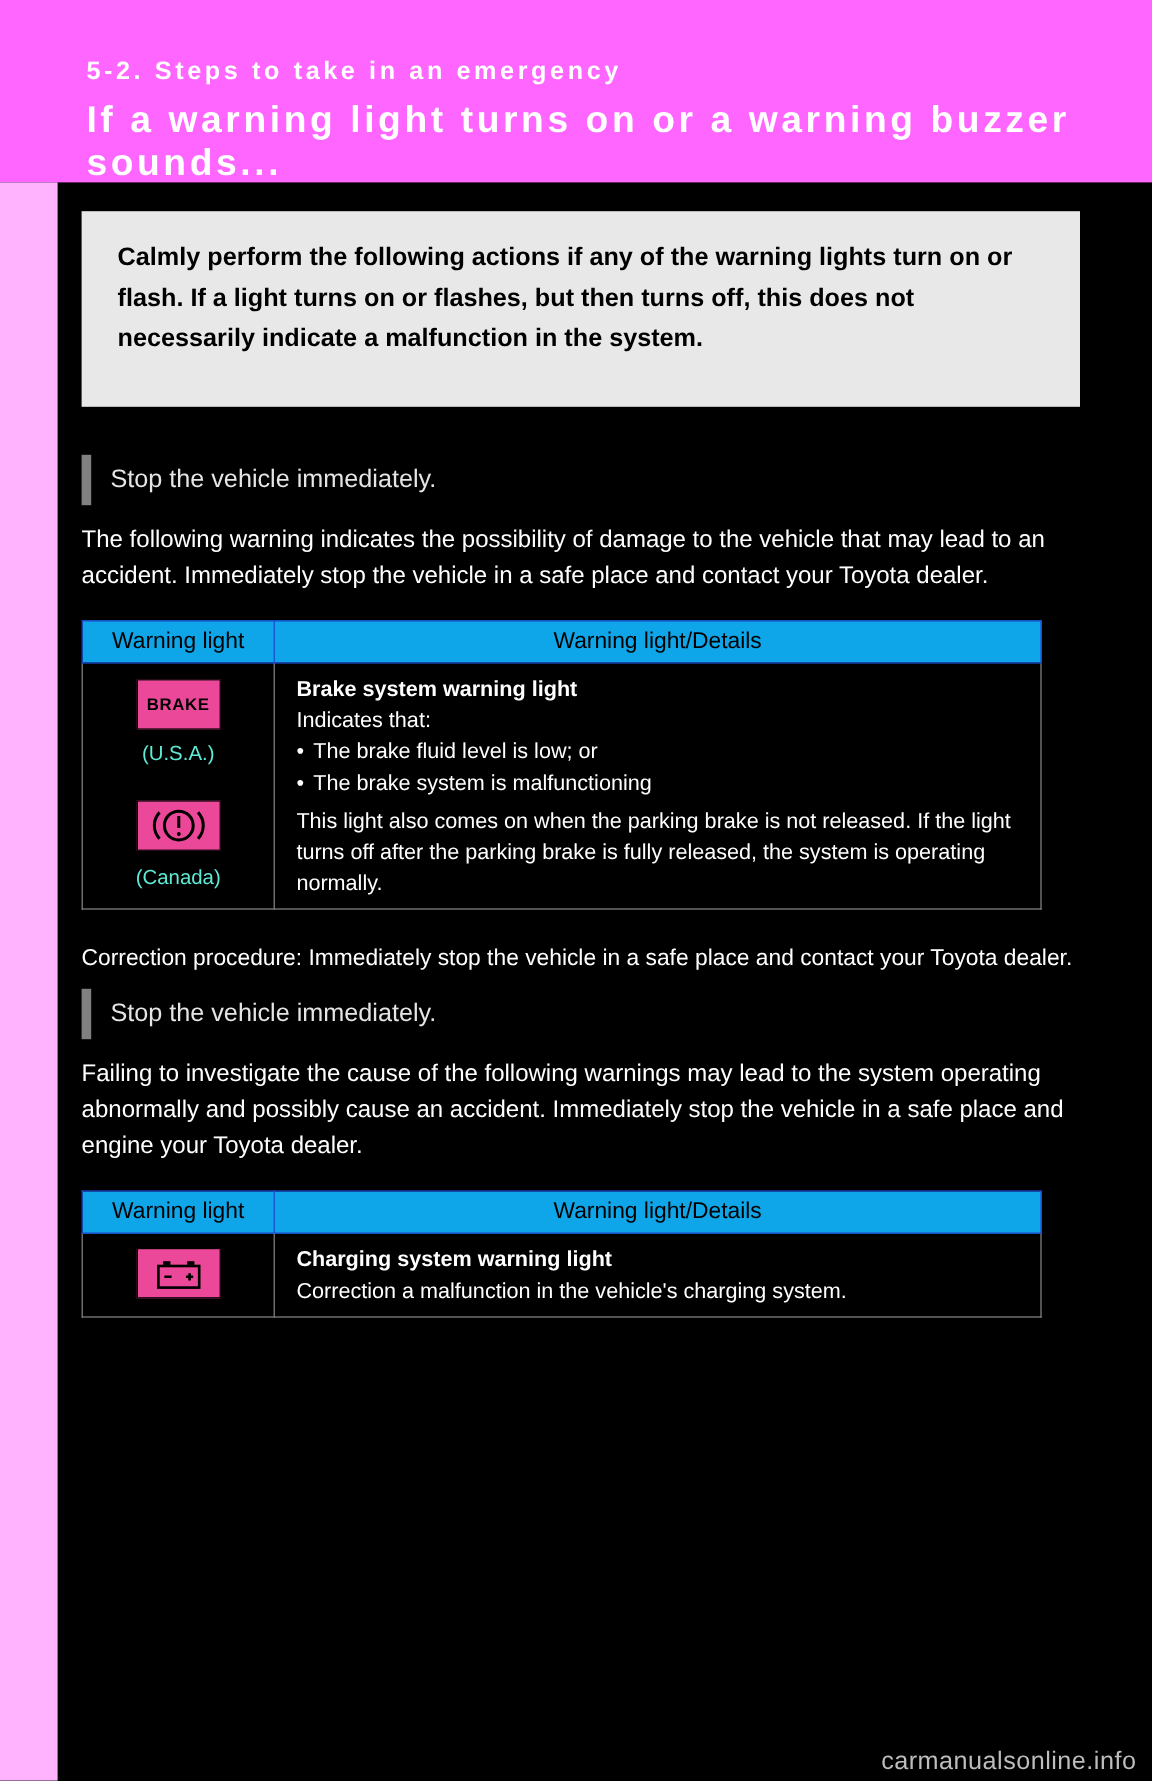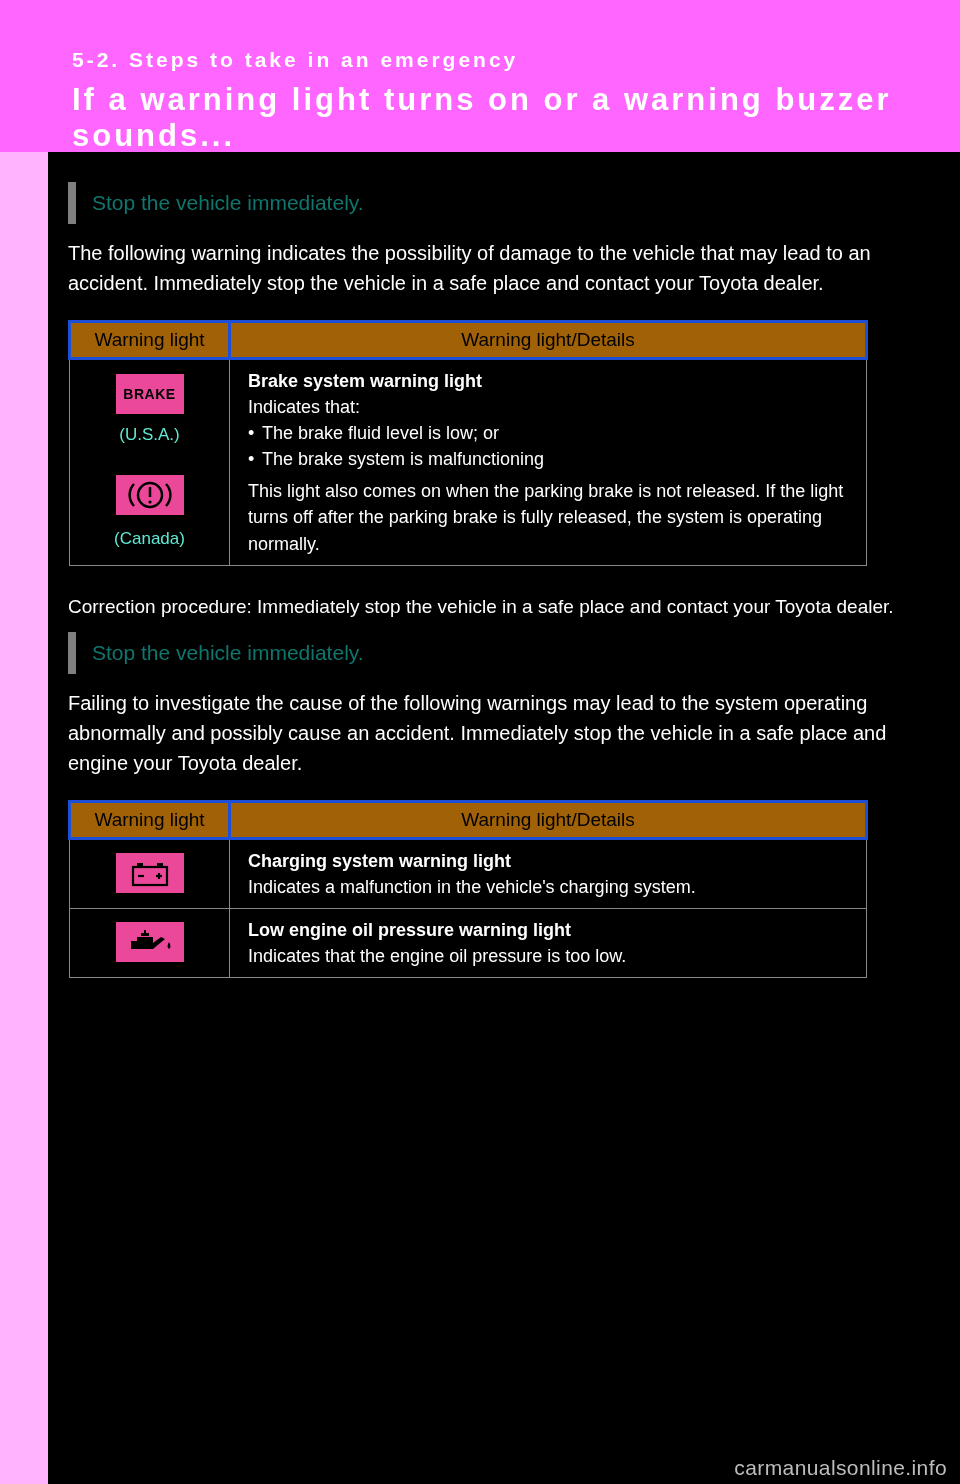--- a/index.html
+++ b/index.html
@@ -62,21 +62,21 @@
   }
   .tick {
     width: 8px;
     height: 42px;
     background: #808080;
     margin-right: 16px;
     flex-shrink: 0;
   }
   .section-title {
     font-size: 21px;
-    color: #0f766e;
+    color: #e5e5e5;
   }
   .section-body {
     color: #fff;
     font-size: 20px;
     line-height: 1.5;
     margin-left: 0;
     margin-bottom: 22px;
   }
   .correction {
     color: #fff;
@@ -84,26 +84,26 @@
     margin-bottom: 14px;
     margin-top: 30px;
   }
   table {
     width: 800px;
     border-collapse: collapse;
     margin-left: 0;
     margin-bottom: 28px;
   }
   th {
-    background: #a16207;
+    background: #0ea5e9;
     color: #000;
     font-weight: normal;
     font-size: 19px;
     padding: 6px 8px;
-    border: 3px solid #1d4ed8;
+    border: 1px solid #1d4ed8;
     text-align: center;
   }
   th.col-icon { width: 160px; }
   td {
     border: 1px solid #888;
     color: #fff;
     font-size: 18px;
     vertical-align: top;
     padding: 8px 18px;
     line-height: 1.45;
@@ -153,20 +153,21 @@
 <body>
 
 <div class="page">
   <div class="pink-header">
     <div class="breadcrumb">5-2. Steps to take in an emergency</div>
     <div class="title">If a warning light turns on or a warning buzzer sounds...</div>
   </div>
   <div class="pink-sidebar"></div>
 
   <div class="content">
+    <div class="intro-box">Calmly perform the following actions if any of the warning lights turn on or flash. If a light turns on or flashes, but then turns off, this does not necessarily indicate a malfunction in the system.</div>
 
     <div class="section-head">
       <div class="tick"></div>
       <div class="section-title">Stop the vehicle immediately.</div>
     </div>
     <div class="section-body">The following warning indicates the possibility of damage to the vehicle that may lead to an accident. Immediately stop the vehicle in a safe place and contact your Toyota dealer.</div>
 
     <table>
       <tbody>
           <tr>
@@ -235,37 +236,21 @@
               <rect x="12" y="6" width="6" height="4" fill="#000"></rect>
               <rect x="32" y="6" width="6" height="4" fill="#000"></rect>
               <line x1="13" y1="19" x2="19" y2="19" stroke="#000" stroke-width="2.2"></line>
               <line x1="31" y1="19" x2="37" y2="19" stroke="#000" stroke-width="2.2"></line>
               <line x1="34" y1="16" x2="34" y2="22" stroke="#000" stroke-width="2.2"></line>
             </svg>
           </div>
         </td>
         <td>
           <div class="detail-title">Charging system warning light</div>
-          <div>Indicates a malfunction in the vehicle's charging system.</div>
-        </td>
-      </tr>
-      <tr>
-        <td class="icon-cell">
-          <div class="icon-box">
-            <svg width="54" height="30" viewBox="0 0 54 30">
-              <path d="M 8 14 L 8 22 L 30 22 L 42 12 L 38 10 L 30 16 L 30 10 L 14 10 L 14 14 Z" fill="#000"></path>
-              <rect x="18" y="6" width="8" height="3" fill="#000"></rect>
-              <rect x="21" y="3" width="2" height="4" fill="#000"></rect>
-              <path d="M 46 15 Q 49 20 46 22 Q 43 20 46 15 Z" fill="#000"></path>
-            </svg>
-          </div>
-        </td>
-        <td>
-          <div class="detail-title">Low engine oil pressure warning light</div>
-          <div>Indicates that the engine oil pressure is too low.</div>
+          <div>Correction a malfunction in the vehicle's charging system.</div>
         </td>
       </tr>
     </tbody>
       </table>
   </div>
 
   <div class="footer">carmanualsonline.info</div>
 </div>
 
 </body></html>

